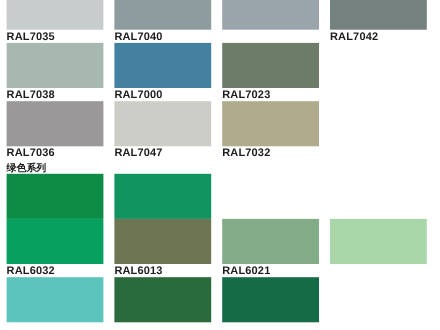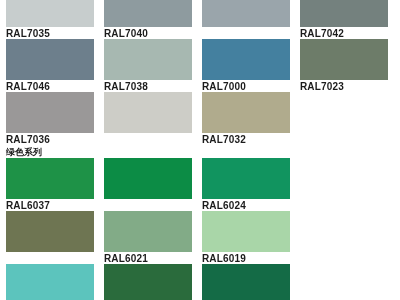--- a/index.html
+++ b/index.html
@@ -91,24 +91,20 @@
           </div>
           <div class="swatch-cell">
             <div class="swatch-chip" style="background: rgb(116, 129, 126);"></div>
             <div class="swatch-label">RAL7042</div>
           </div>
         </div>
       </div>
       <div class="row-block">
         <div class="swatch-grid">
           <div class="swatch-cell">
-            <div class="swatch-chip" style="background: rgb(109, 127, 140);"></div>
-            <div class="swatch-label">RAL7046</div>
-          </div>
-          <div class="swatch-cell">
             <div class="swatch-chip" style="background: rgb(167, 184, 177);"></div>
             <div class="swatch-label">RAL7038</div>
           </div>
           <div class="swatch-cell">
             <div class="swatch-chip" style="background: rgb(68, 128, 159);"></div>
             <div class="swatch-label">RAL7000</div>
           </div>
           <div class="swatch-cell">
             <div class="swatch-chip" style="background: rgb(109, 124, 105);"></div>
             <div class="swatch-label">RAL7023</div>
@@ -116,55 +112,55 @@
         </div>
       </div>
       <div class="row-block">
         <div class="swatch-grid">
           <div class="swatch-cell">
             <div class="swatch-chip" style="background: rgb(154, 152, 152);"></div>
             <div class="swatch-label">RAL7036</div>
           </div>
           <div class="swatch-cell">
             <div class="swatch-chip" style="background: rgb(205, 205, 199);"></div>
+            <div class="swatch-label">RAL7047</div>
           </div>
           <div class="swatch-cell">
             <div class="swatch-chip" style="background: rgb(176, 171, 141);"></div>
             <div class="swatch-label">RAL7032</div>
           </div>
         </div>
       </div>
       <div class="section-head">绿色系列</div>
       <div class="row-block">
         <div class="swatch-grid">
           <div class="swatch-cell">
-            <div class="swatch-chip" style="background: rgb(30, 146, 71);"></div>
-            <div class="swatch-label">RAL6037</div>
-          </div>
-          <div class="swatch-cell">
             <div class="swatch-chip" style="background: rgb(12, 140, 69);"></div>
           </div>
           <div class="swatch-cell">
             <div class="swatch-chip" style="background: rgb(17, 148, 95);"></div>
-            <div class="swatch-label">RAL6024</div>
           </div>
         </div>
       </div>
       <div class="row-block">
         <div class="swatch-grid">
           <div class="swatch-cell">
+            <div class="swatch-chip" style="background: rgb(7, 160, 94);"></div>
+            <div class="swatch-label">RAL6032</div>
+          </div>
+          <div class="swatch-cell">
             <div class="swatch-chip" style="background: rgb(110, 117, 82);"></div>
+            <div class="swatch-label">RAL6013</div>
           </div>
           <div class="swatch-cell">
             <div class="swatch-chip" style="background: rgb(130, 171, 135);"></div>
             <div class="swatch-label">RAL6021</div>
           </div>
           <div class="swatch-cell">
             <div class="swatch-chip" style="background: rgb(169, 214, 168);"></div>
-            <div class="swatch-label">RAL6019</div>
           </div>
         </div>
       </div>
       <div class="row-block">
         <div class="swatch-grid">
           <div class="swatch-cell">
             <div class="swatch-chip" style="background: rgb(92, 196, 189);"></div>
           </div>
           <div class="swatch-cell">
             <div class="swatch-chip" style="background: rgb(42, 107, 60);"></div>

